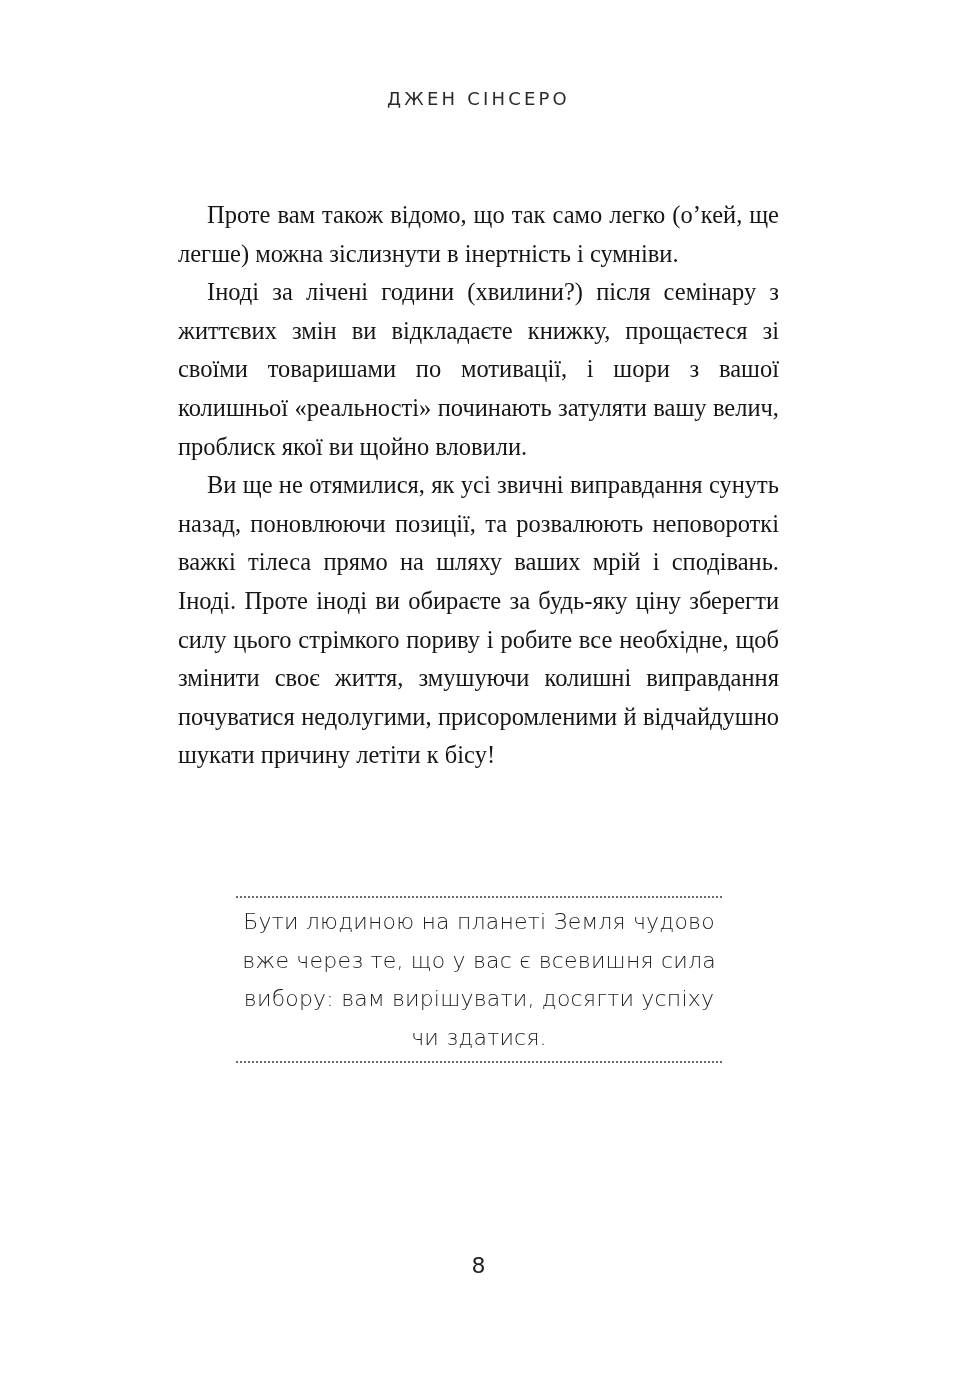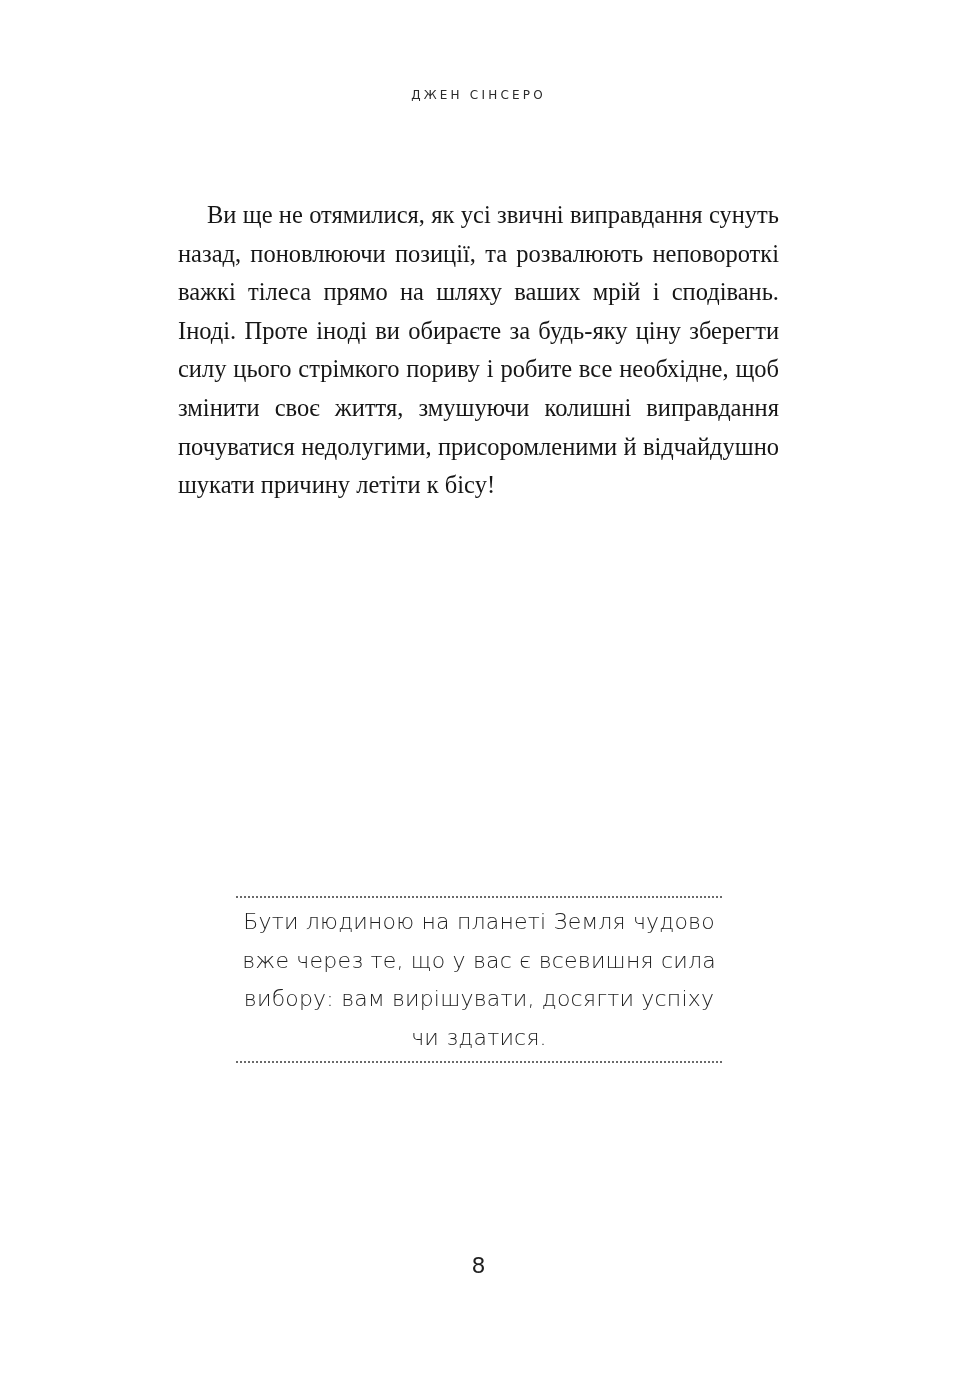--- a/index.html
+++ b/index.html
@@ -1,21 +1,21 @@
 <!DOCTYPE html>
 <html><head>
   <meta charset="utf-8">
   <style>
     html, body { margin: 0; padding: 0; background: #ffffff; }
     body { width: 957px; height: 1388px; position: relative; overflow: hidden; color: #1a1a1a; }
     .running-head {
       position: absolute; left: 0; right: 0; top: 88px;
       text-align: center;
       font-family: "DejaVu Sans", sans-serif;
-      font-size: 12px; letter-spacing: 3.2px; color: #2a2a2a;
+      font-size: 18px; letter-spacing: 3.2px; color: #2a2a2a;
     }
     .body-text {
       position: absolute; left: 178px; width: 601px; top: 196px;
       font-family: "Liberation Serif", serif;
       font-size: 24.5px; line-height: 38.6px;
       text-align: justify; color: #161616;
     }
     .body-text p { margin: 0; text-indent: 29px; }
     .pullquote {
       position: absolute; left: 236px; width: 486px; top: 896px;
@@ -35,20 +35,22 @@
       font-family: "DejaVu Sans", sans-serif;
       font-size: 22px; color: #1f1f1f;
     }
   </style>
 </head>
 <body>
 
 <div class="running-head">ДЖЕН СІНСЕРО</div>
 
 <div class="body-text">
+  <p>Проте вам також відомо, що так само легко (о’кей, ще легше) можна зіслизнути в інертність і сумніви.</p>
+  <p>Іноді за лічені години (хвилини?) після семінару з життєвих змін ви відкладаєте книжку, прощаєтеся зі своїми товаришами по мотивації, і шори з вашої колишньої «реальності» починають затуляти вашу велич, проблиск якої ви щойно вловили.</p>
   <p>Ви ще не отямилися, як усі звичні виправдання сунуть назад, поновлюючи позиції, та розвалюють неповороткі важкі тілеса прямо на шляху ваших мрій і сподівань. Іноді. Проте іноді ви обираєте за будь-яку ціну зберегти силу цього стрімкого пориву і робите все необхідне, щоб змінити своє життя, змушуючи колишні виправдання почуватися недолугими, присоромленими й відчайдушно шукати причину летіти к бісу!</p>
 </div>
 
 <div class="pullquote">
   <div class="dotted-rule"></div>
   <div class="quote-text">Бути людиною на планеті Земля чудово вже через те, що у вас є всевишня сила вибору: вам вирішувати, досягти успіху чи здатися.</div>
   <div class="dotted-rule"></div>
 </div>
 
 <div class="page-number">8</div>

